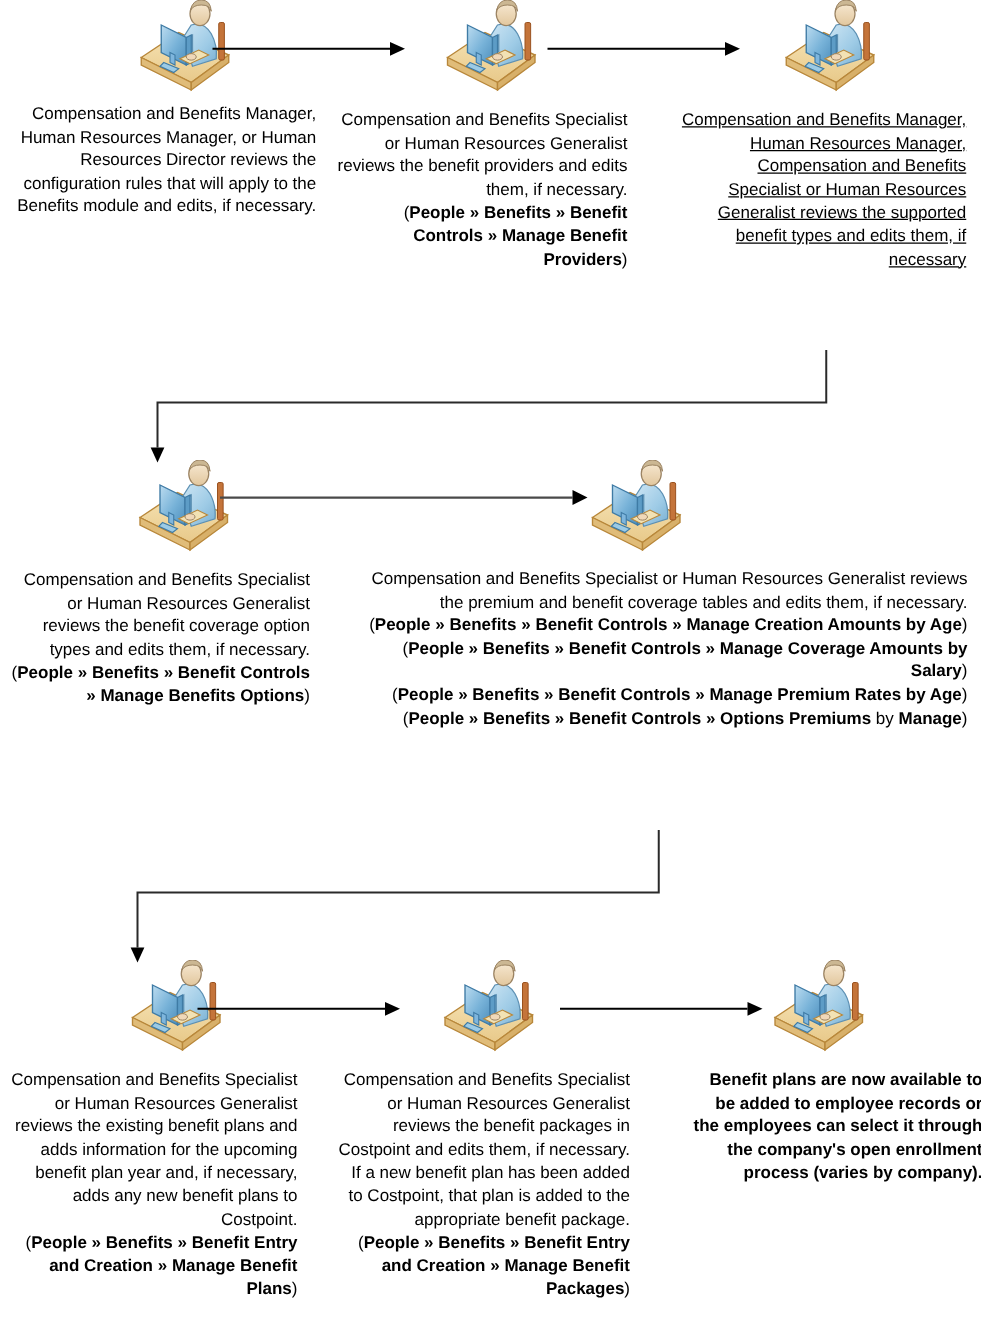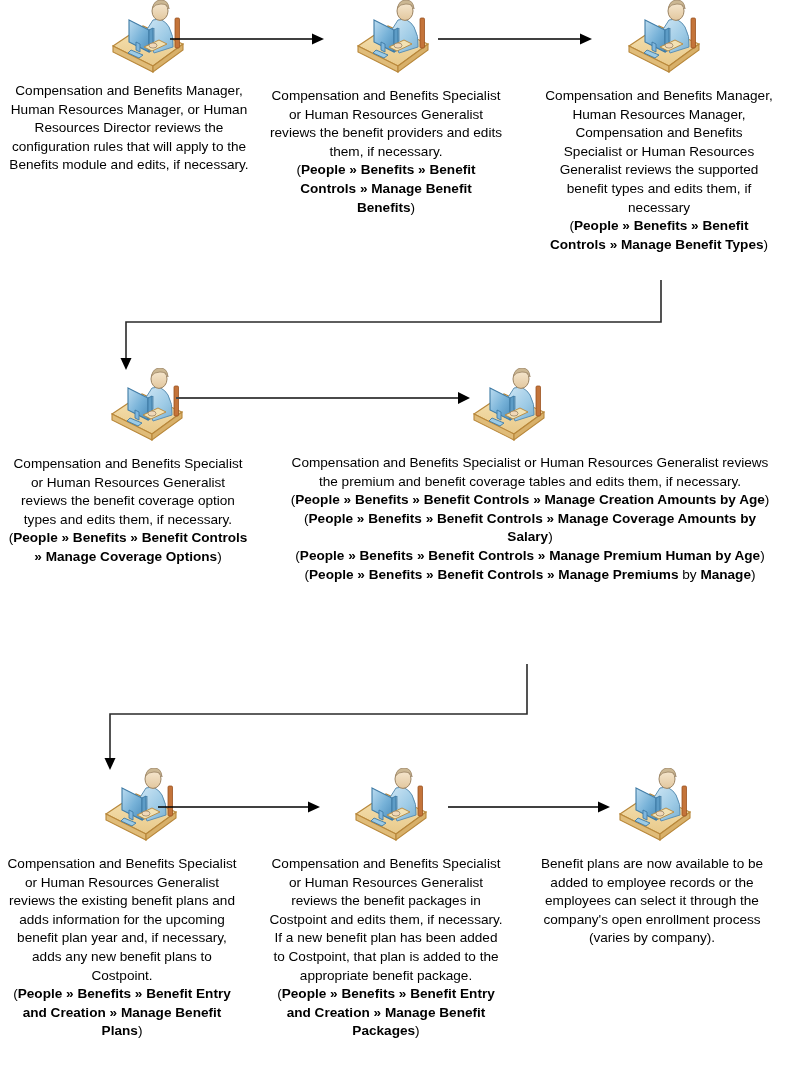--- a/index.html
+++ b/index.html
@@ -26,21 +26,21 @@
     display: flex;
     justify-content: center;
     align-items: flex-start;
   }
   .node-icon {
     display: block;
   }
   .node-text {
     font-size: 13.6px;
     line-height: 18.6px;
-    text-align: center;
+    text-align: right;
     margin-top: 6px;
     color: #000000;
   }
   .node-text .sep { font-weight: bold; }
   .node-text .plain { font-weight: normal; }
   .path-line { display: block; }
 
   
   .connector {
     position: absolute;
@@ -114,60 +114,59 @@
 </div>
 
 <div class="node" style="left:262px; top:0px; width:248px;">
   <div class="node-icon-wrap" style="margin-left:8px;">
     <svg class="node-icon" width="82" height="76" viewBox="0 0 80 76">
         <use href="#personComputer"></use>
       </svg>
   </div>
   <div class="node-text" style="width:232px; margin-left:8px; margin-top:11px;">
     <span>Compensation and Benefits Specialist or Human Resources Generalist reviews the benefit providers and edits them, if necessary.</span>
-    <span class="path-line"><span class="plain">(</span><b>People</b><span class="sep"> » </span><b>Benefits</b><span class="sep"> » </span><b>Benefit Controls</b><span class="sep"> » </span><b>Manage Benefit Benefits</b><span class="plain">)</span></span>
+    <span class="path-line"><span class="plain">(</span><b>People</b><span class="sep"> » </span><b>Benefits</b><span class="sep"> » </span><b>Benefit Controls</b><span class="sep"> » </span><b>Manage Benefit Providers</b><span class="plain">)</span></span>
   </div>
 </div>
 
 <div class="node" style="left:540px; top:0px; width:238px;">
   <div class="node-icon-wrap" style="margin-left:6px;">
     <svg class="node-icon" width="82" height="76" viewBox="0 0 80 76">
         <use href="#personComputer"></use>
       </svg>
   </div>
-  <div class="node-text" style="width:228px; margin-left:5px; margin-top:11px;">
+  <div class="node-text" style="width:228px; margin-left:5px; margin-top:11px;text-decoration:underline;">
     <span>Compensation and Benefits Manager, Human Resources Manager, Compensation and Benefits Specialist or Human Resources Generalist reviews the supported benefit types and edits them, if necessary</span>
-    <span class="path-line"><span class="plain">(</span><b>People</b><span class="sep"> » </span><b>Benefits</b><span class="sep"> » </span><b>Benefit Controls</b><span class="sep"> » </span><b>Manage Benefit Types</b><span class="plain">)</span></span>
   </div>
 </div>
 
 <div class="node" style="left:0px; top:368px; width:252px;">
   <div class="node-icon-wrap" style="margin-left:22px;">
     <svg class="node-icon" width="82" height="76" viewBox="0 0 80 76">
         <use href="#personComputer"></use>
       </svg>
   </div>
   <div class="node-text" style="width:240px; margin-left:8px; margin-top:11px;">
     <span>Compensation and Benefits Specialist or Human Resources Generalist reviews the benefit coverage option types and edits them, if necessary.</span>
-    <span class="path-line"><span class="plain">(</span><b>People</b><span class="sep"> » </span><b>Benefits</b><span class="sep"> » </span><b>Benefit Controls</b><span class="sep"> » </span><b>Manage Coverage Options</b><span class="plain">)</span></span>
+    <span class="path-line"><span class="plain">(</span><b>People</b><span class="sep"> » </span><b>Benefits</b><span class="sep"> » </span><b>Benefit Controls</b><span class="sep"> » </span><b>Manage Benefits Options</b><span class="plain">)</span></span>
   </div>
 </div>
 
 <div class="node" style="left:280px; top:368px; width:500px;">
   <div class="node-icon-wrap" style="margin-left:-20px;">
     <svg class="node-icon" width="82" height="76" viewBox="0 0 80 76">
         <use href="#personComputer"></use>
       </svg>
   </div>
   <div class="node-text" style="width:488px; margin-left:6px; margin-top:10px;">
     <span>Compensation and Benefits Specialist or Human Resources Generalist reviews the premium and benefit coverage tables and edits them, if necessary.</span>
     <span class="path-line"><span class="plain">(</span><b>People</b><span class="sep"> » </span><b>Benefits</b><span class="sep"> » </span><b>Benefit Controls</b><span class="sep"> » </span><b>Manage Creation Amounts by Age</b><span class="plain">)</span></span>
     <span class="path-line"><span class="plain">(</span><b>People</b><span class="sep"> » </span><b>Benefits</b><span class="sep"> » </span><b>Benefit Controls</b><span class="sep"> » </span><b>Manage Coverage Amounts by Salary</b><span class="plain">)</span></span>
-    <span class="path-line"><span class="plain">(</span><b>People</b><span class="sep"> » </span><b>Benefits</b><span class="sep"> » </span><b>Benefit Controls</b><span class="sep"> » </span><b>Manage Premium Human by Age</b><span class="plain">)</span></span>
-    <span class="path-line"><span class="plain">(</span><b>People</b><span class="sep"> » </span><b>Benefits</b><span class="sep"> » </span><b>Benefit Controls</b><span class="sep"> » </span><b>Manage Premiums</b><span class="plain"> by </span><b>Manage</b><span class="plain">)</span></span>
+    <span class="path-line"><span class="plain">(</span><b>People</b><span class="sep"> » </span><b>Benefits</b><span class="sep"> » </span><b>Benefit Controls</b><span class="sep"> » </span><b>Manage Premium Rates by Age</b><span class="plain">)</span></span>
+    <span class="path-line"><span class="plain">(</span><b>People</b><span class="sep"> » </span><b>Benefits</b><span class="sep"> » </span><b>Benefit Controls</b><span class="sep"> » </span><b>Options Premiums</b><span class="plain"> by </span><b>Manage</b><span class="plain">)</span></span>
   </div>
 </div>
 
 <div class="node" style="left:0px; top:768px; width:248px;">
   <div class="node-icon-wrap" style="margin-left:18px;">
     <svg class="node-icon" width="82" height="76" viewBox="0 0 80 76">
         <use href="#personComputer"></use>
       </svg>
   </div>
   <div class="node-text" style="width:232px; margin-left:6px; margin-top:11px;">
@@ -187,21 +186,21 @@
     <span class="path-line"><span class="plain">(</span><b>People</b><span class="sep"> » </span><b>Benefits</b><span class="sep"> » </span><b>Benefit Entry and Creation</b><span class="sep"> » </span><b>Manage Benefit Packages</b><span class="plain">)</span></span>
   </div>
 </div>
 
 <div class="node" style="left:528px; top:768px; width:248px;">
   <div class="node-icon-wrap" style="margin-left:4px;">
     <svg class="node-icon" width="82" height="76" viewBox="0 0 80 76">
         <use href="#personComputer"></use>
       </svg>
   </div>
-  <div class="node-text" style="width:236px; margin-left:6px; margin-top:11px;">
+  <div class="node-text" style="width:236px; margin-left:22px; margin-top:11px;font-weight:bold;">
     <span>Benefit plans are now available to be added to employee records or the employees can select it through the company's open enrollment process (varies by company).</span>
   </div>
 </div>
 
 <div class="connector" style="left:170px; top:28px; width:156px; height:22px;">
   <svg width="156" height="22" viewBox="0 0 156 22">
     <line x1="0" y1="11" x2="142" y2="11" stroke="#000" stroke-width="1.6"></line>
     <polygon points="142,5.5 154,11 142,16.5" fill="#000"></polygon>
   </svg>
 </div>

